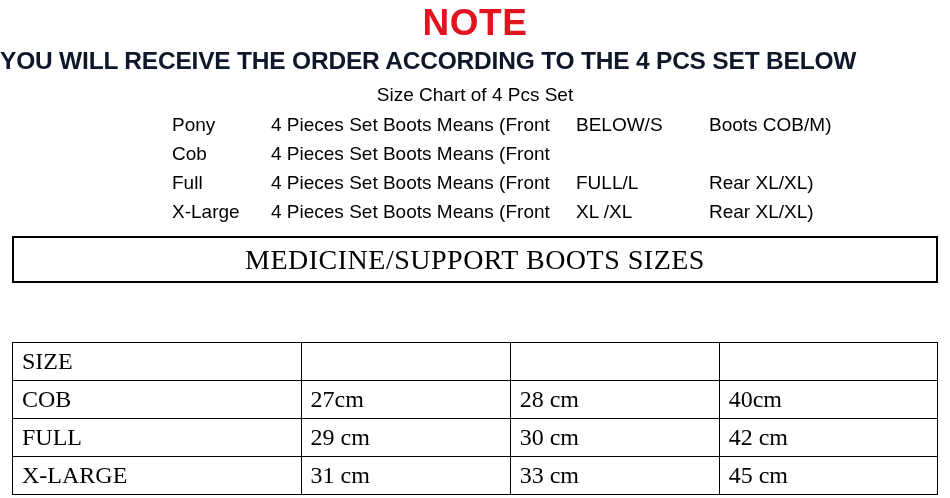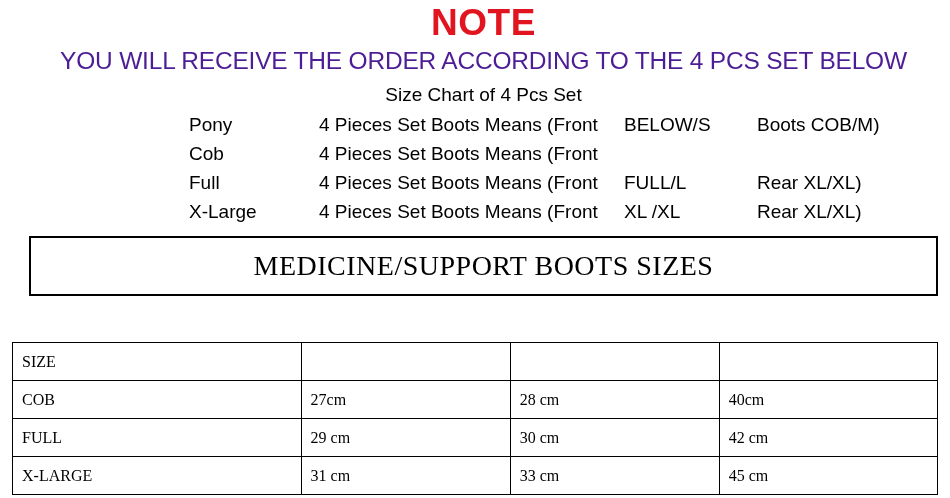--- a/index.html
+++ b/index.html
@@ -12,38 +12,37 @@
     background: #ffffff;
     font-family: "Liberation Sans", sans-serif;
     color: #000000;
     overflow: hidden;
   }
   .page {
     position: relative;
     width: 950px;
     height: 498px;
     box-sizing: border-box;
-    padding-left: 17px;
   }
 
   
   .note-title {
     text-align: center;
     color: #e11520;
     font-weight: bold;
     font-size: 37px;
     line-height: 42px;
     letter-spacing: 0.5px;
     margin: 0;
     padding-top: 2px;
   }
   .note-sub {
-    text-align: center;
-    color: #4c1d95;
-    font-weight: normal;
+    text-align: left;
+    color: #0f172a;
+    font-weight: bold;
     font-size: 24.5px;
     line-height: 30px;
     letter-spacing: -0.2px;
     margin: 0;
     padding-top: 2px;
     white-space: nowrap;
   }
 
   
   .sizechart-title {
@@ -60,29 +59,29 @@
     font-size: 19px;
     line-height: 29px;
   }
   .set-row {
     display: flex;
     padding-left: 172px;
     white-space: nowrap;
     gap: 25px;
   }
   .set-row .c-size { width: 74px; flex: 0 0 74px; }
-  .set-row .c-means { width: 280px; flex: 0 0 280px; margin-left: 31px; }
+  .set-row .c-means { width: 280px; flex: 0 0 280px; }
   .set-row .c-front { width: 108px; flex: 0 0 108px; }
   .set-row .c-rear { flex: 0 0 auto; }
 
   
   .banner {
     margin: 10px 12px 0 12px;
     border: 2px solid #000;
-    height: 60px;
+    height: 47px;
     display: flex;
     align-items: center;
     justify-content: center;
     box-sizing: border-box;
   }
   .banner-text {
     font-family: "Liberation Serif", serif;
     font-size: 28px;
     letter-spacing: 0.5px;
   }
@@ -92,21 +91,21 @@
     position: absolute;
     left: 12px;
     top: 342px;
     right: 12px;
   }
   table.sizes {
     width: 100%;
     border-collapse: collapse;
     table-layout: fixed;
     font-family: "Liberation Serif", serif;
-    font-size: 16px;
+    font-size: 24px;
   }
   table.sizes td {
     border: 1.5px solid #000;
     height: 37px;
     padding: 0 0 0 9px;
     vertical-align: middle;
     line-height: 37px;
     white-space: nowrap;
   }
   table.sizes col.c1 { width: 31.2%; }

